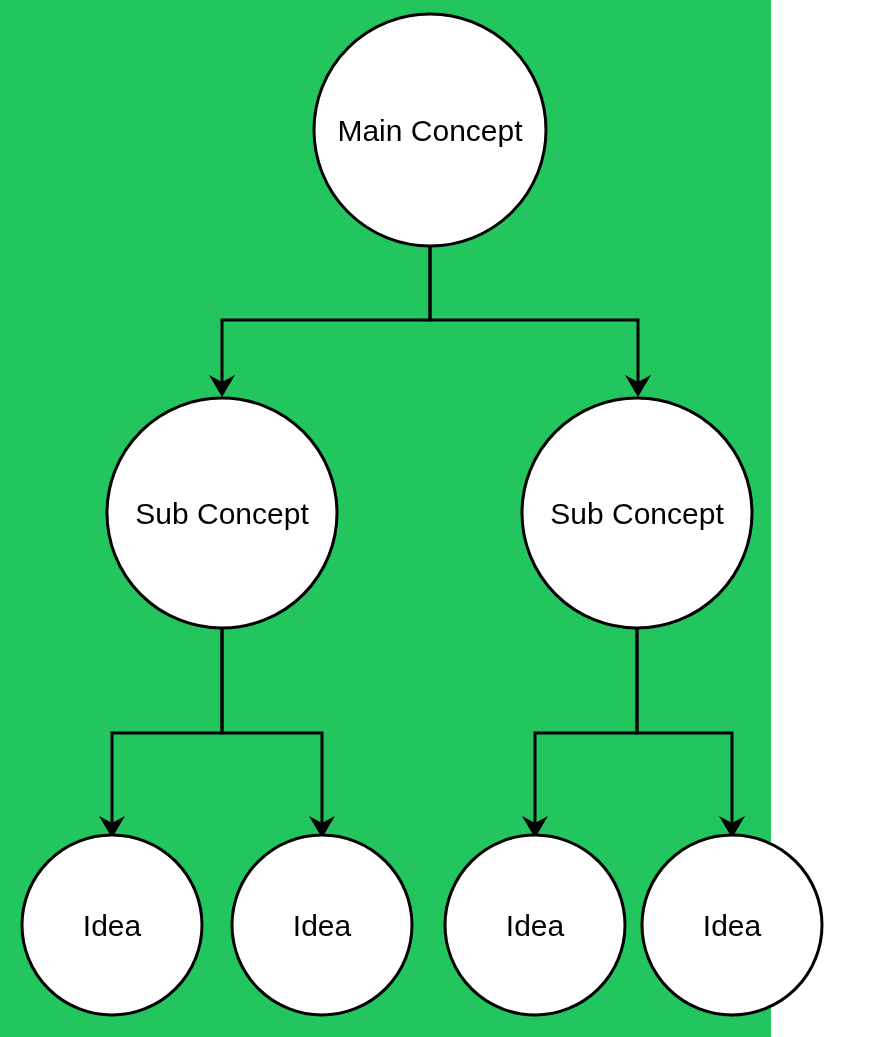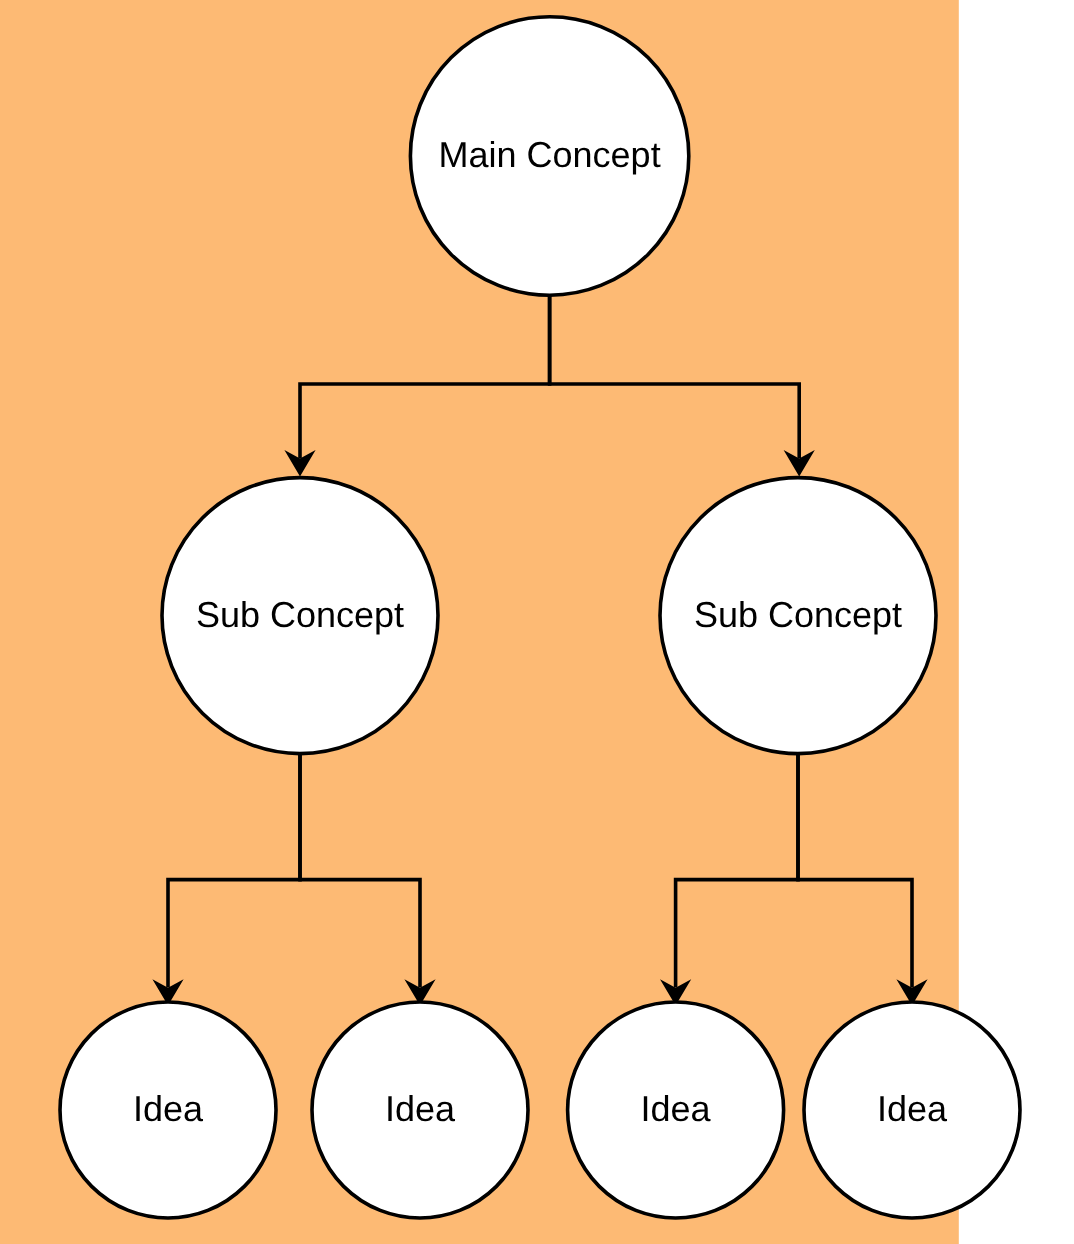--- a/index.html
+++ b/index.html
@@ -11,22 +11,21 @@
   body {
     width: 895px;
     height: 1037px;
     font-family: "Liberation Sans", sans-serif;
     overflow: hidden;
   }
   #diagram-root {
     position: relative;
     width: 771px;
     height: 1037px;
-    background: #fdba74;
-    padding-left: 28px;
+    background: #22c55e;
   }
   #diagram-svg {
     display: block;
     width: 895px;
     height: 1037px;
   }
   .node-shape {
     fill: #ffffff;
   }
   .edge-line {

